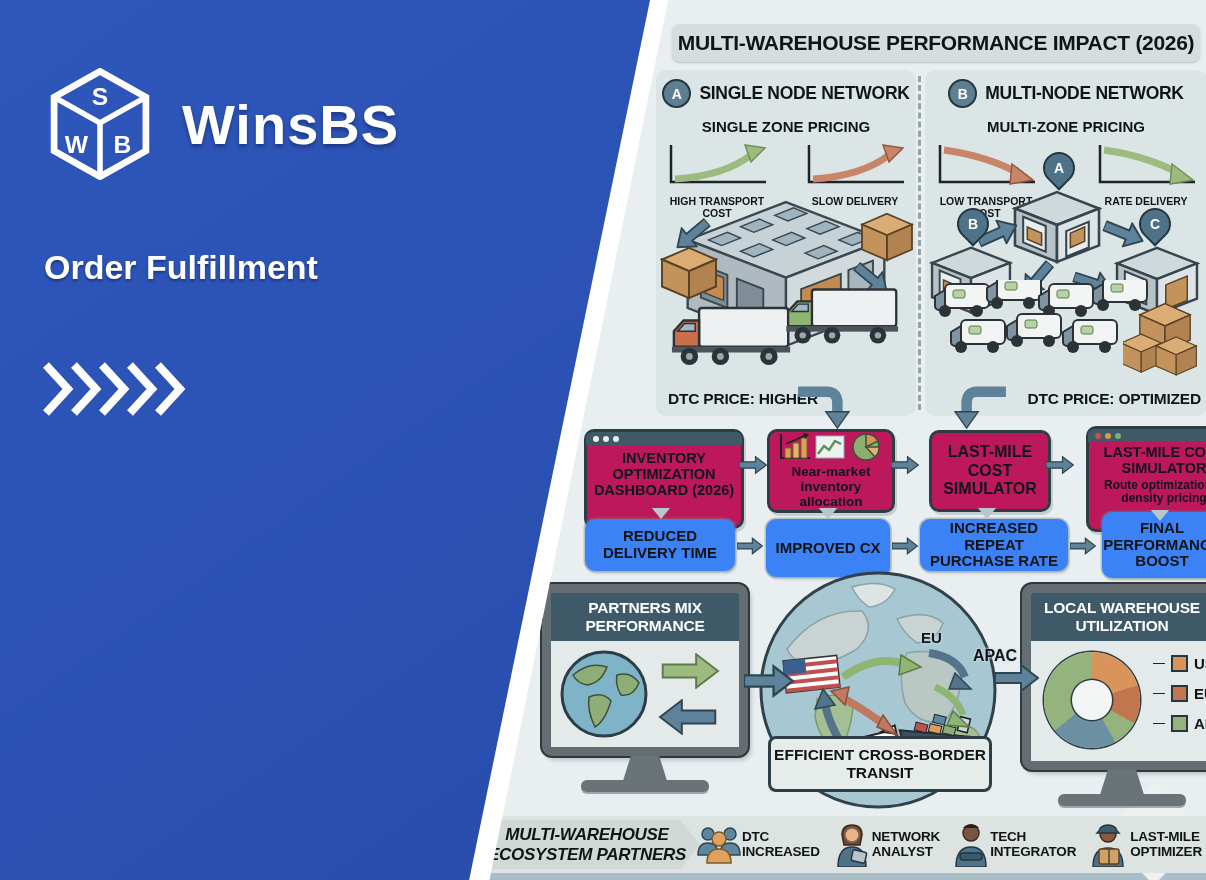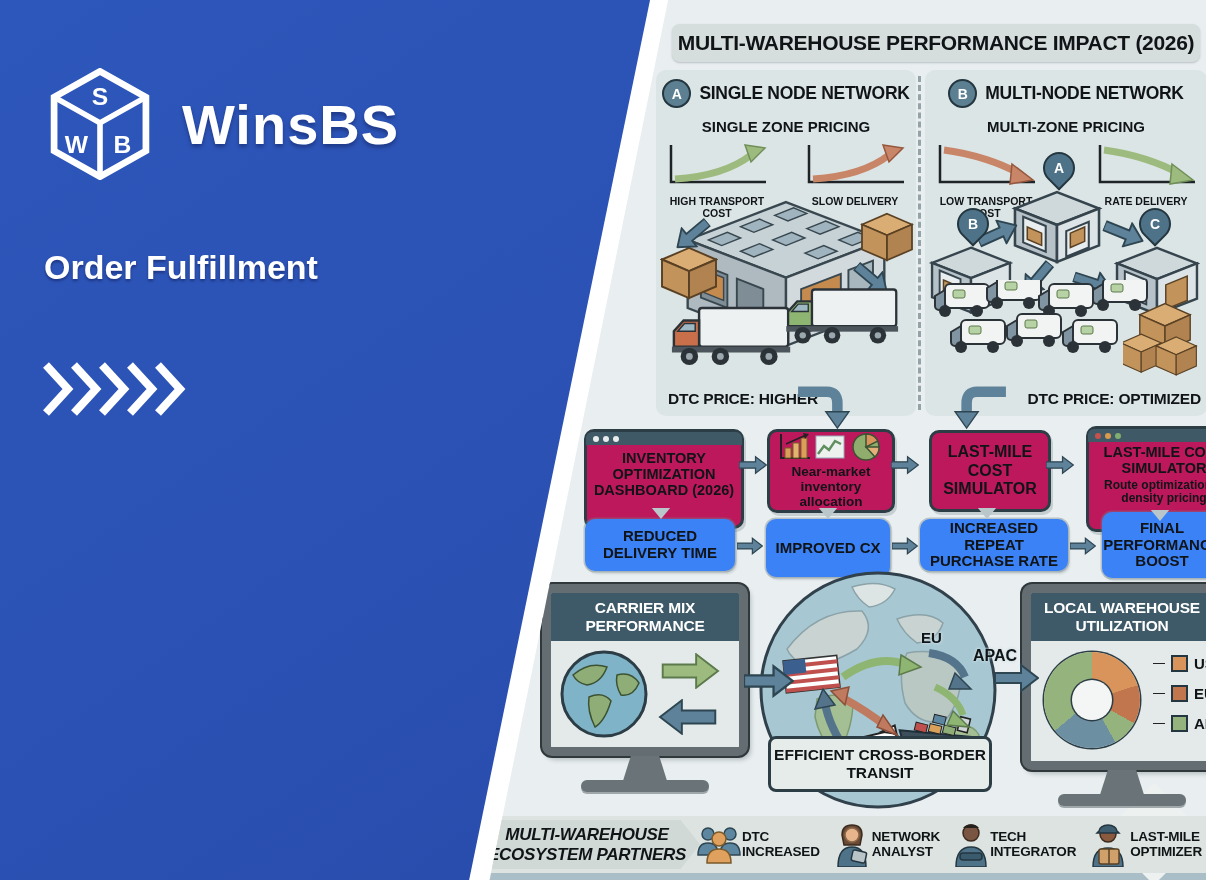--- a/index.html
+++ b/index.html
@@ -420,21 +420,21 @@
   </div>
   <svg class="flow-el" style="left:1070px;top:534px;" width="26" height="24" viewBox="0 0 44 28">
     <polygon points="0,9 26,9 26,1 43,14 26,27 26,19 0,19" fill="#5e8299" stroke="#2e4552" stroke-width="2"></polygon>
   </svg>
   <div class="sbox" style="left:1102px;top:512px;width:120px;height:66px;">
     <span>FINAL PERFORMANCE BOOST</span>
   </div>
 
   <div class="monitor" style="left:542px;top:584px;width:206px;">
     <div class="mon-screen">
-      <div class="mon-head">CARRIER MIX PERFORMANCE</div>
+      <div class="mon-head">PARTNERS MIX PERFORMANCE</div>
       <div class="mon-body" style="height:106px;">
         <svg class="abs" style="left:8px;top:8px;" width="90" height="90" viewBox="0 0 90 90">
           <circle cx="45" cy="45" r="42" fill="#7fb3c8" stroke="#2c3d46" stroke-width="3"></circle>
           <path d="M14,26 Q30,12 48,18 Q42,34 28,36 Q18,34 14,26 Z" fill="#8fae77" stroke="#3c5232" stroke-width="1.5"></path>
           <path d="M30,48 Q44,42 52,52 Q46,72 36,78 Q28,62 30,48 Z" fill="#8fae77" stroke="#3c5232" stroke-width="1.5"></path>
           <path d="M58,26 Q72,22 80,34 Q74,48 62,46 Q56,36 58,26 Z" fill="#8fae77" stroke="#3c5232" stroke-width="1.5"></path>
         </svg>
         <svg class="abs" style="left:98px;top:12px;" width="84" height="36" viewBox="0 0 44 28">
           <polygon points="0,9 26,9 26,1 43,14 26,27 26,19 0,19" fill="#9dbb7e" stroke="#5c7a4c" stroke-width="1.5"></polygon>
         </svg>

